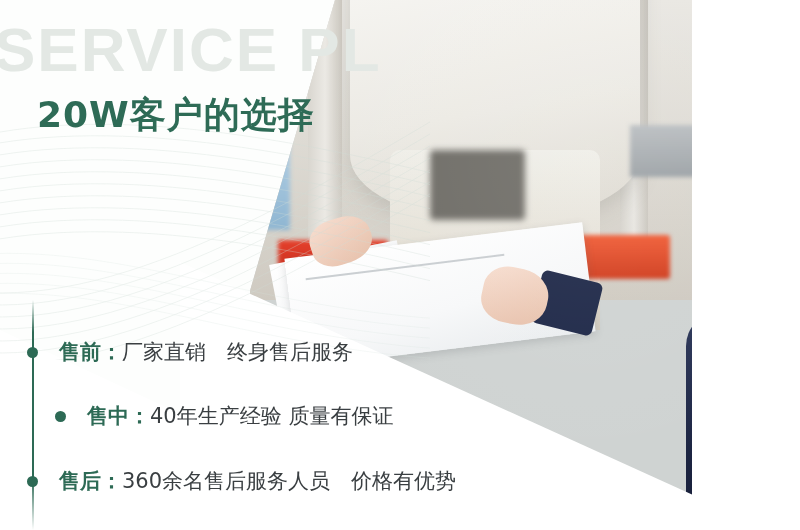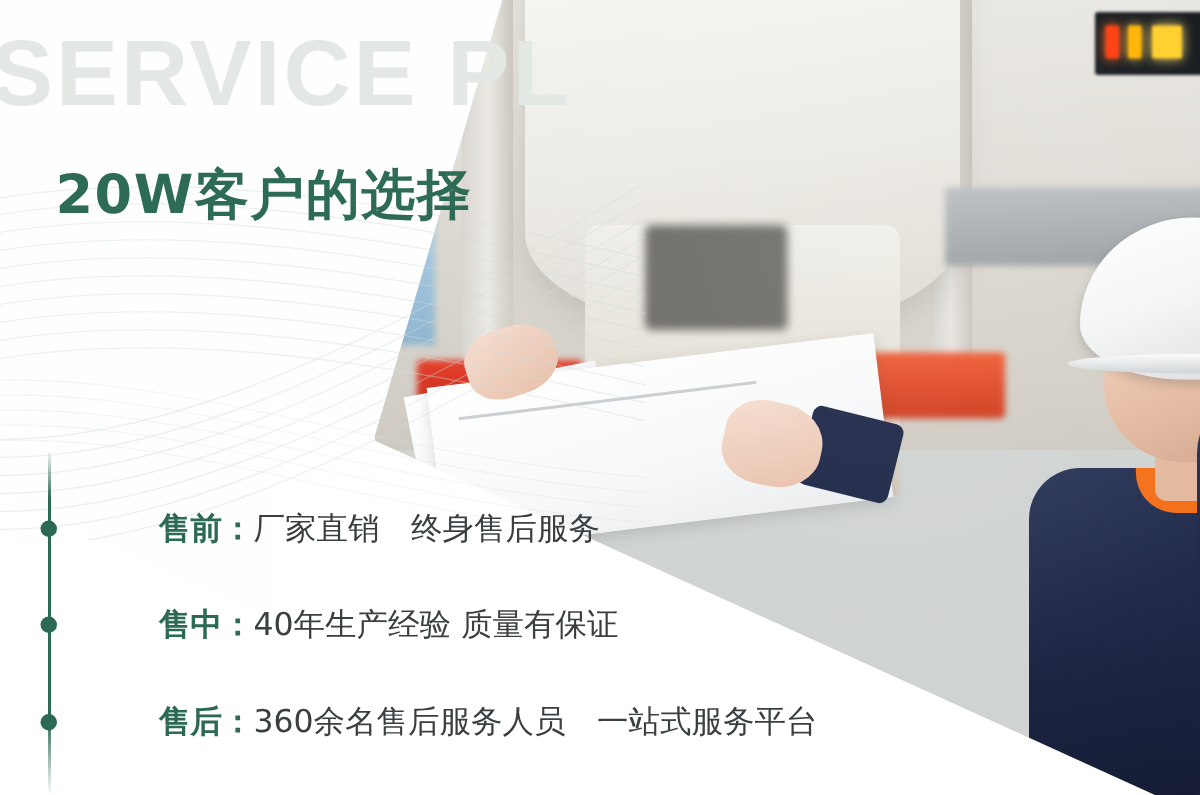--- a/index.html
+++ b/index.html
@@ -2,21 +2,21 @@
 <html><head>
 <meta charset="utf-8">
 <style>
   * { margin:0; padding:0; box-sizing:border-box; }
   html, body {
     width:800px; height:530px;
     font-family:"Liberation Sans","DejaVu Sans",sans-serif;
     background:#ffffff; overflow:hidden;
   }
   #banner {
-    position:relative; width:800px; height:530px;
+    position:relative; width:692px; height:530px;
     background:#fdfefd; overflow:hidden;
   }
 
   
   .photo-wrap{
     position:absolute; inset:0;
     -webkit-clip-path: polygon(335px 0, 800px 0, 800px 530px, 180px 530px);
             clip-path: polygon(335px 0, 800px 0, 800px 530px, 180px 530px);
   }
   .photo{
@@ -122,38 +122,38 @@
     color:#e3e8e4; white-space:nowrap;
     font-family:"Liberation Sans",sans-serif;
   }
   .title1{
     position:absolute; left:17px; top:40px;
     font-size:36px; font-weight:bold; letter-spacing:1px;
     color:#2e6b56;
     font-family:"DejaVu Sans","Liberation Sans",sans-serif;
   }
   .title2{
-    position:absolute; left:37px; top:106px;
+    position:absolute; left:37px; top:91px;
     font-size:36px; font-weight:bold; letter-spacing:1px;
     color:#2e6b56;
     font-family:"DejaVu Sans","Liberation Sans",sans-serif;
   }
 
   
   .rail{position:absolute;left:32px;top:300px;width:2px;height:230px;
     background:linear-gradient(180deg,rgba(45,106,85,0) 0%,#2d6a55 14%,#2d6a55 78%,rgba(45,106,85,0) 100%);}
   .bullets{position:absolute;left:0;top:0;width:620px;}
   .bullet{position:absolute;left:0;display:flex;align-items:center;}
   .dot{width:11px;height:11px;border-radius:50%;background:#2d6a55;
     margin-left:27px;flex:0 0 auto;}
   .btext{margin-left:21px;white-space:nowrap;
     font-size:21px;font-family:"DejaVu Sans","Liberation Sans",sans-serif;}
-  .blabel{color:#2d6a55;font-weight:bold;margin-left:47px;}
+  .blabel{color:#2d6a55;font-weight:bold;}
   .bbody{color:#3a3f42;}
-  .b1{top:338px;} .b2{top:402px;} .b3{top:467px;}
+  .b1{top:338px;} .b2{top:402px;padding-left:28px;} .b3{top:467px;}
 </style>
 </head>
 <body>
 
 <div id="banner">
 
   <div class="photo-wrap">
     <div class="photo">
       <div class="bg-wall"></div>
       <div class="bg-col"></div>
@@ -265,19 +265,19 @@
       <div class="bullet b2">
         <span class="dot"></span>
         <span class="btext">
           <span class="blabel">售中：</span><span class="bbody">40年生产经验 质量有保证</span>
         </span>
       </div>
 
       <div class="bullet b3">
         <span class="dot"></span>
         <span class="btext">
-          <span class="blabel">售后：</span><span class="bbody">360余名售后服务人员　一站式服务平台</span>
+          <span class="blabel">售后：</span><span class="bbody">360余名售后服务人员　价格有优势</span>
         </span>
       </div>
 
     </div>
   </div>
 </div>
 
 </body></html>

